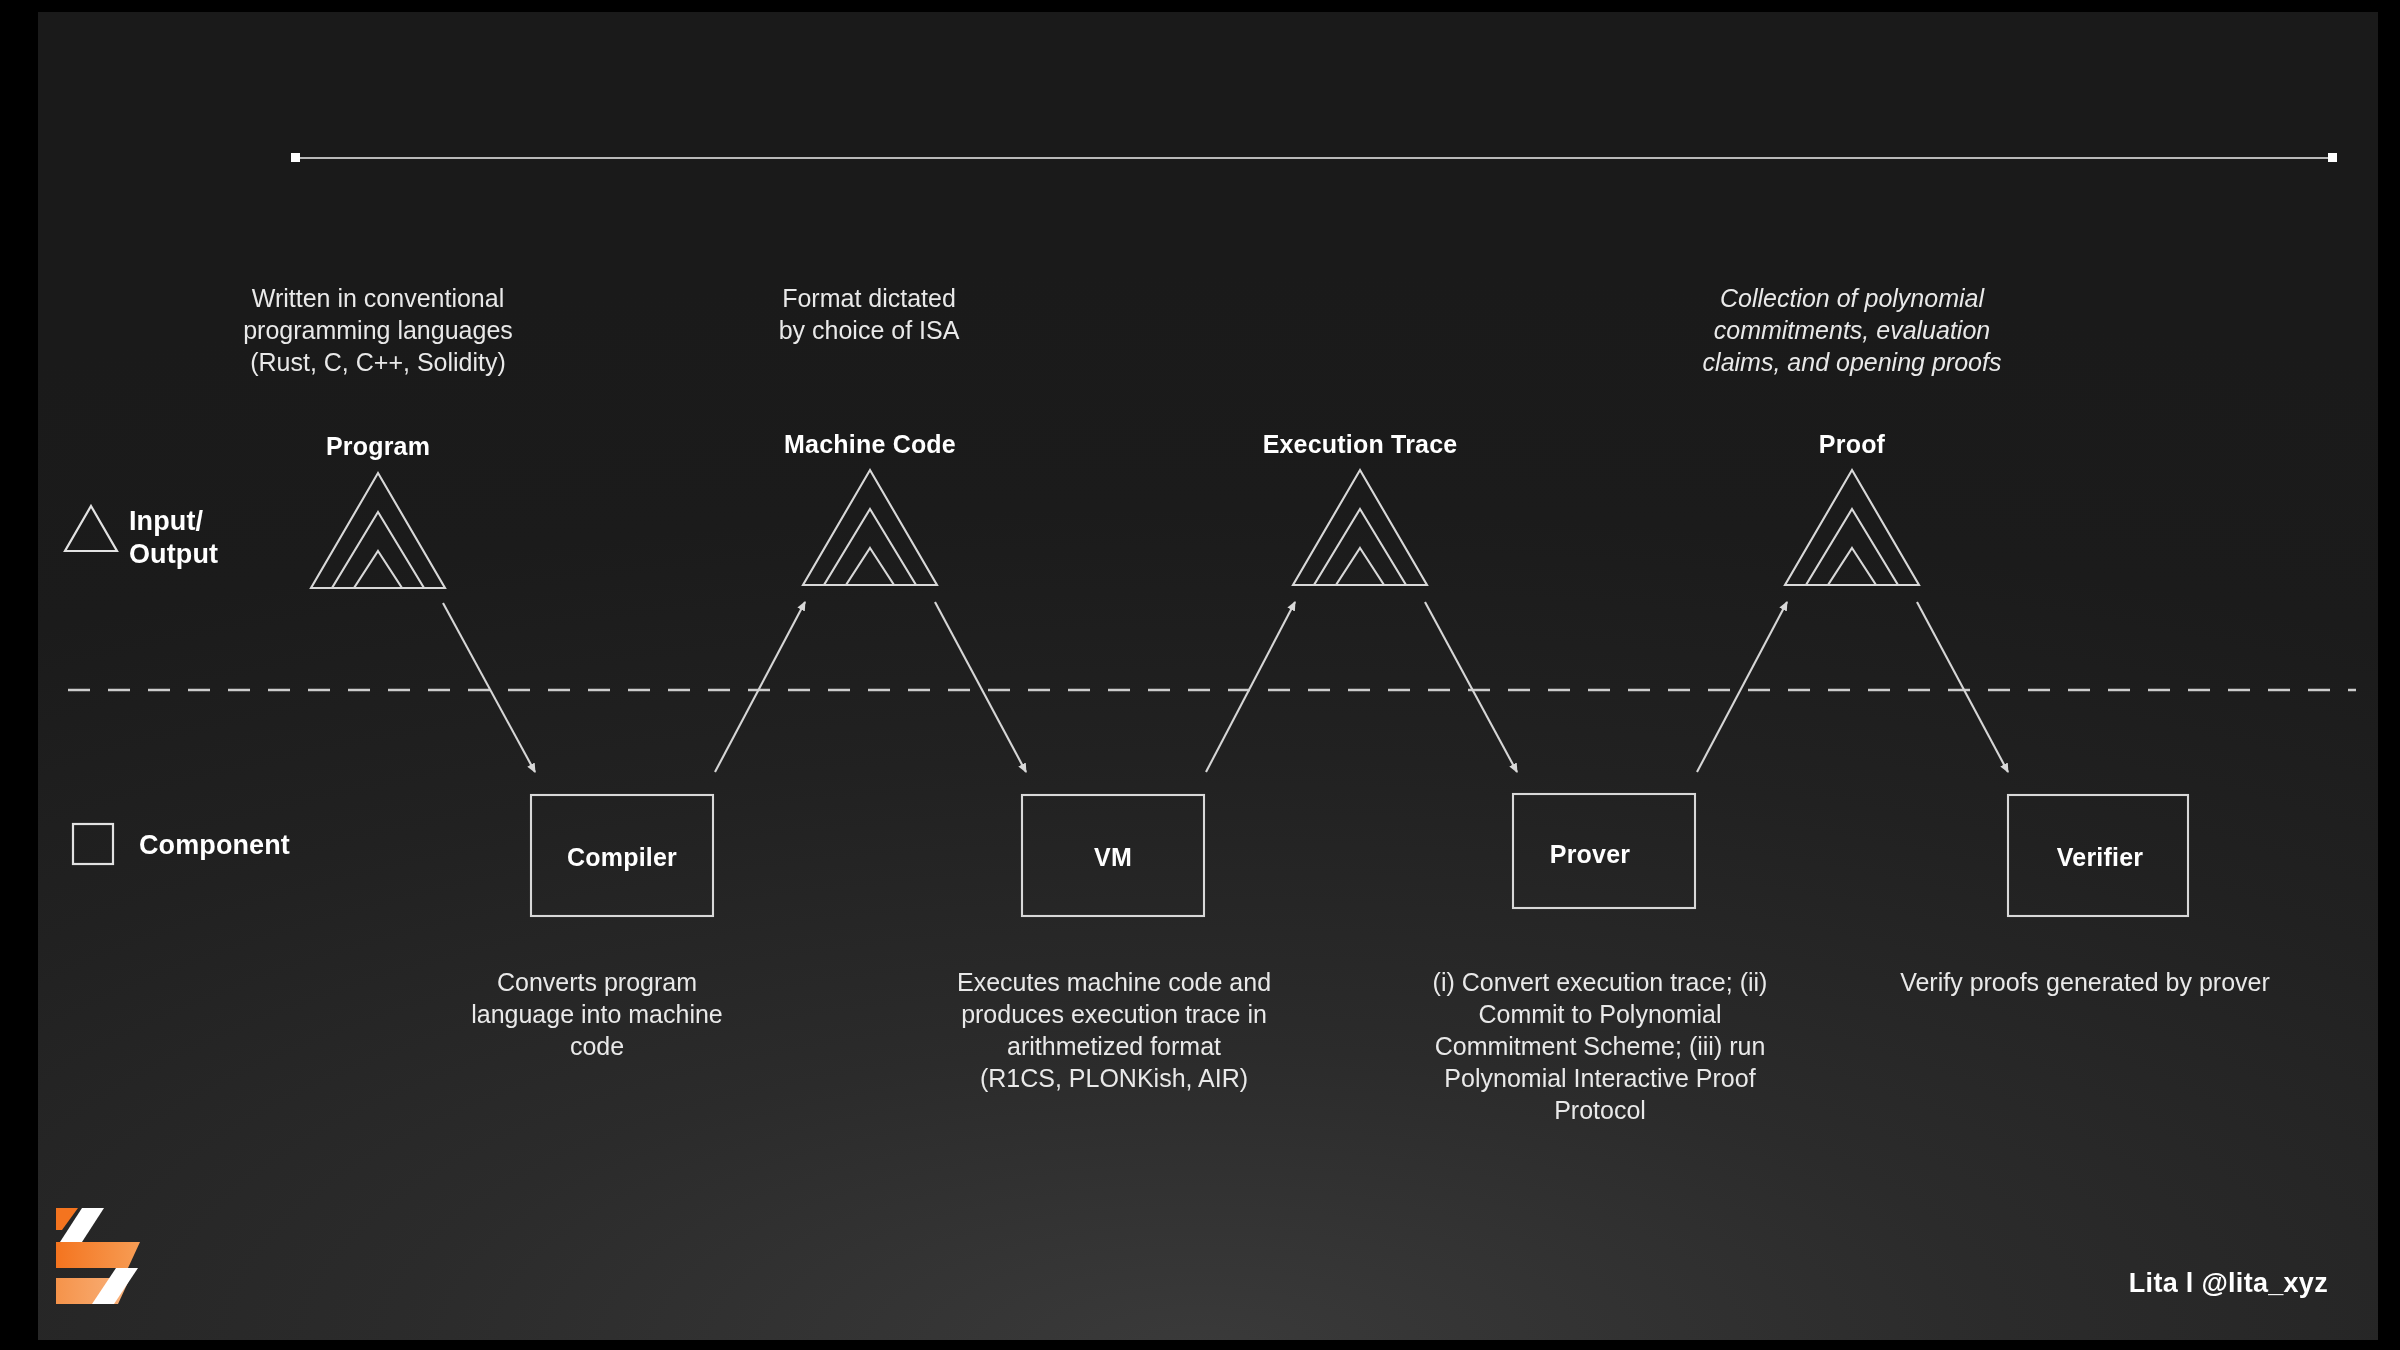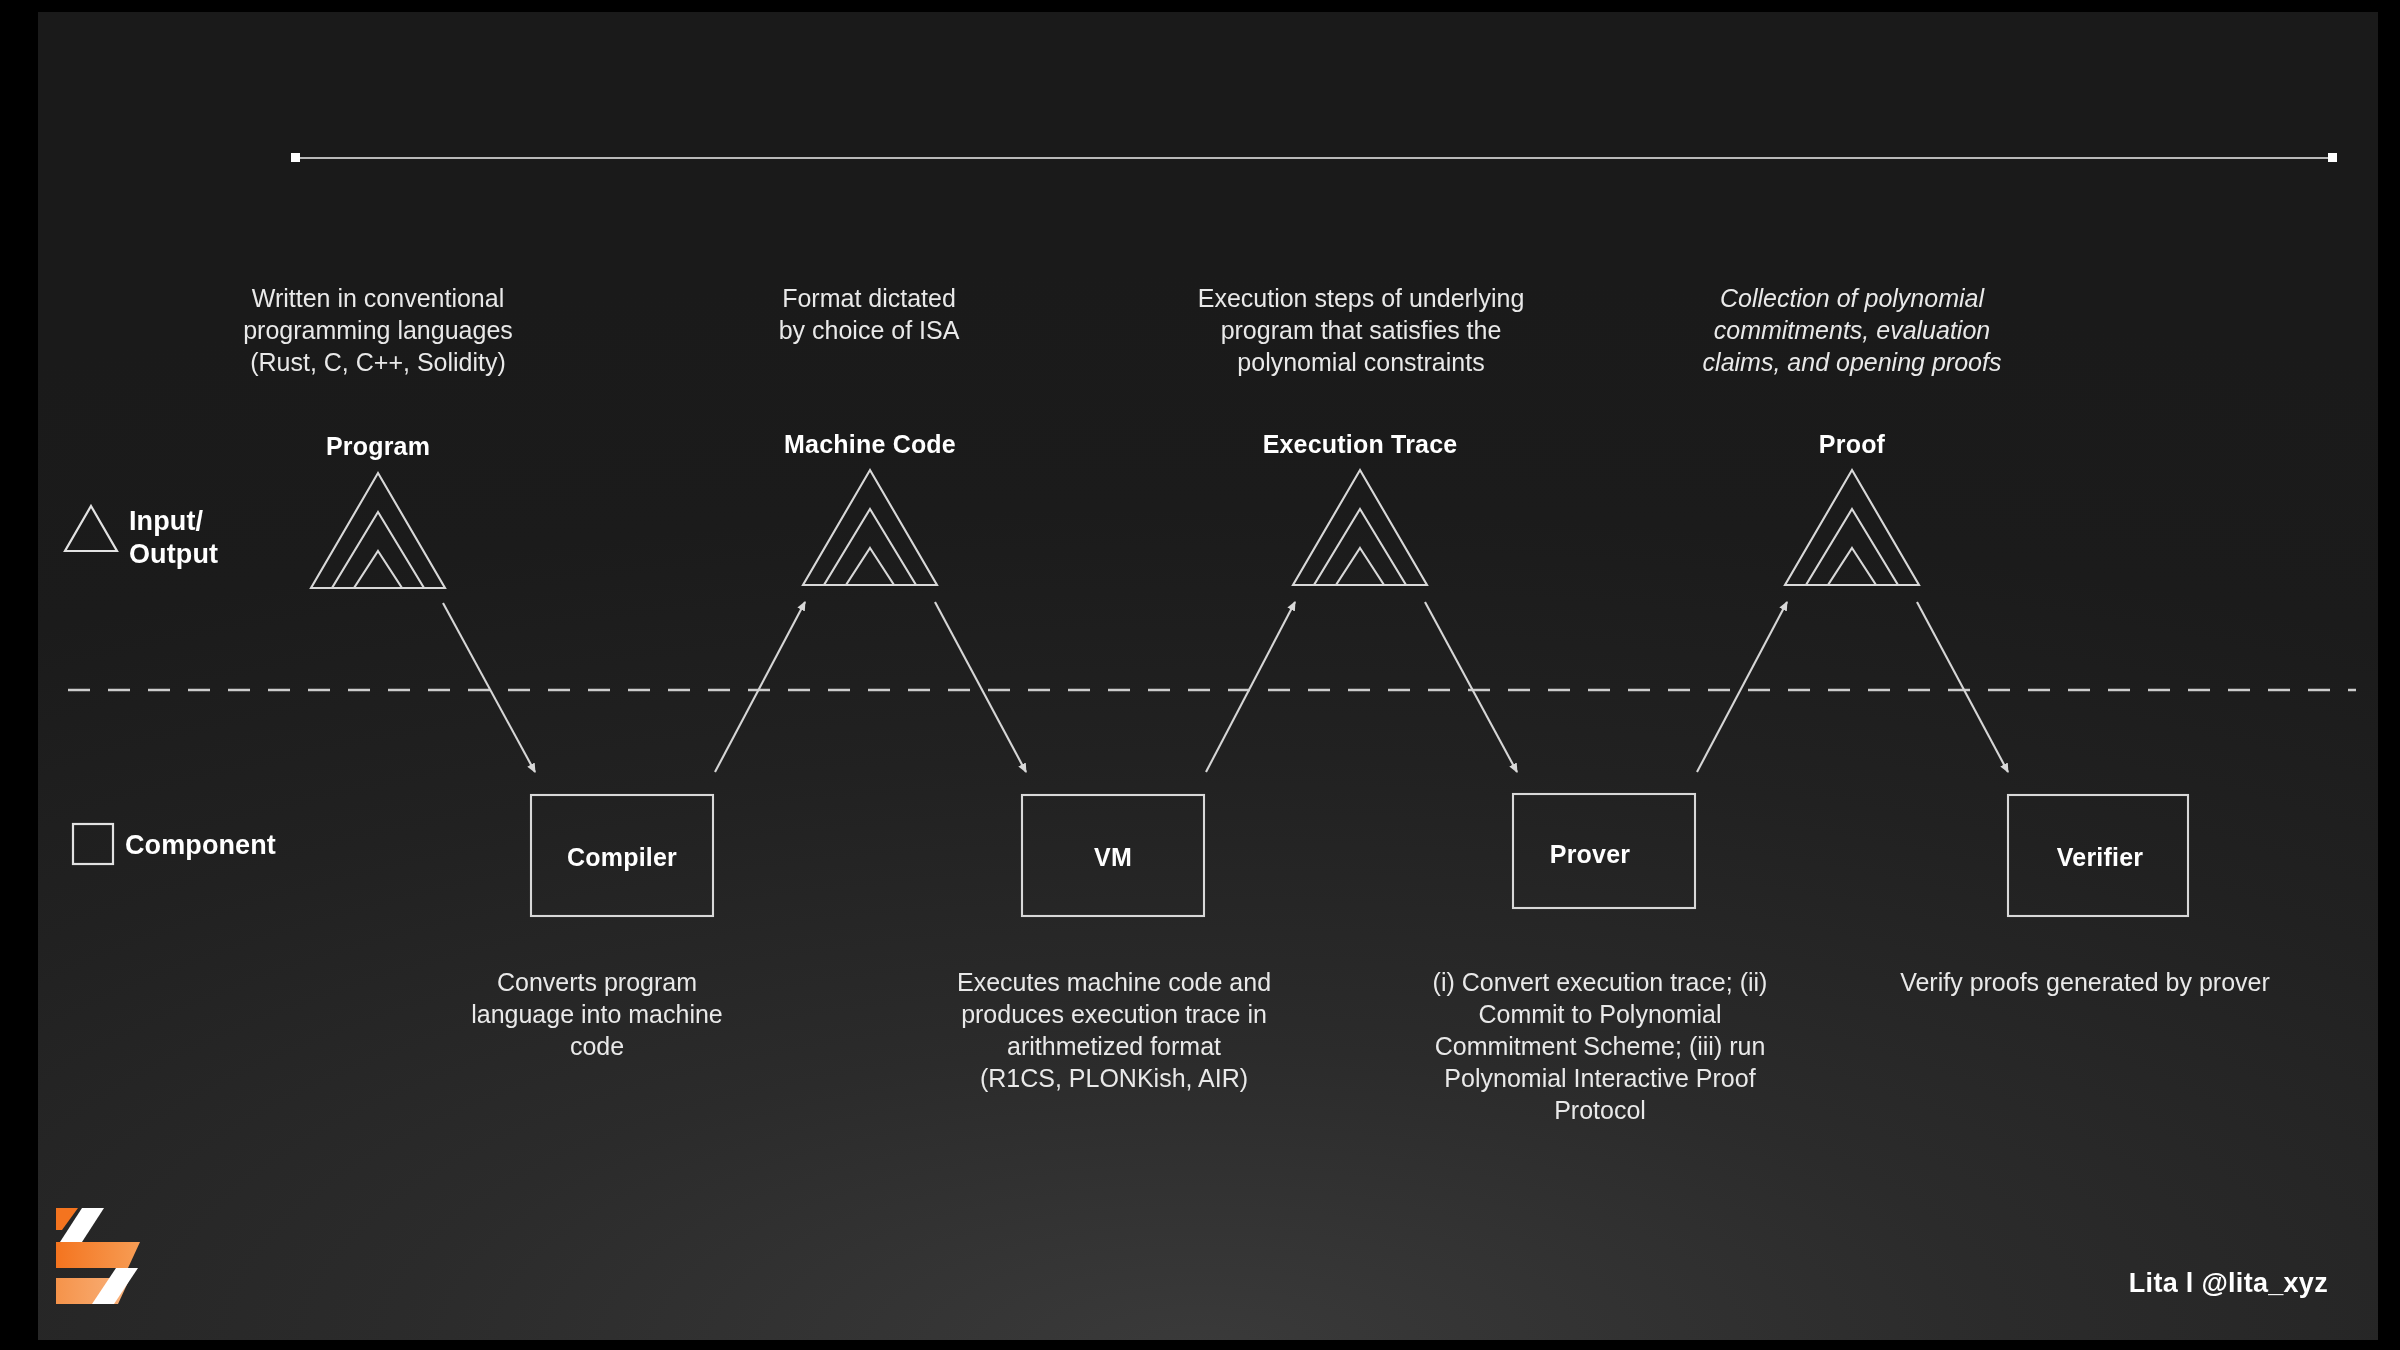--- a/index.html
+++ b/index.html
@@ -39,21 +39,21 @@
 
   .legend-label{
     color:#ffffff;
     font-size:27px;
     font-weight:700;
     line-height:33px;
     letter-spacing:.1px;
     z-index:20;
   }
   #legend-io-label{left:129px; top:505px;}
-  #legend-comp-label{left:125px; top:829px;}
+  #legend-comp-label{left:139px; top:829px;}
 
   .desc{
     color:#e9e9e9;
     font-size:25px;
     line-height:32px;
     text-align:center;
     font-weight:400;
     z-index:20;
   }
 
@@ -156,23 +156,20 @@
 
   <div class="abs legend-label" id="legend-io-label" style="white-space:pre-line;">Input/
 Output</div>
   <div class="abs legend-label" id="legend-comp-label">Component</div>
 
   <div class="abs desc" style="left:228px; top:282px; width:300px; white-space:pre-line;">Written in conventional
 programming languages
 (Rust, C, C++, Solidity)</div>
   <div class="abs desc" style="left:734px; top:282px; width:270px; white-space:pre-line;">Format dictated
 by choice of ISA</div>
-  <div class="abs desc" style="left:1175px; top:282px; width:372px; white-space:pre-line;">Execution steps of underlying
-program that satisfies the
-polynomial constraints</div>
   <div class="abs desc" style="left:1684px; top:282px; width:336px; white-space:pre-line;font-style:italic;">Collection of polynomial
 commitments, evaluation
 claims, and opening proofs</div>
 
   <div class="abs node-label" style="left:278px; top:432px; width:200px;">Program</div>
   <div class="abs node-label" style="left:760px; top:430px; width:220px;">Machine Code</div>
   <div class="abs node-label" style="left:1240px; top:430px; width:240px;">Execution Trace</div>
   <div class="abs node-label" style="left:1762px; top:430px; width:180px;">Proof</div>
 
   <div class="abs box-label" style="left:531px; top:843px; width:182px;">Compiler</div>

